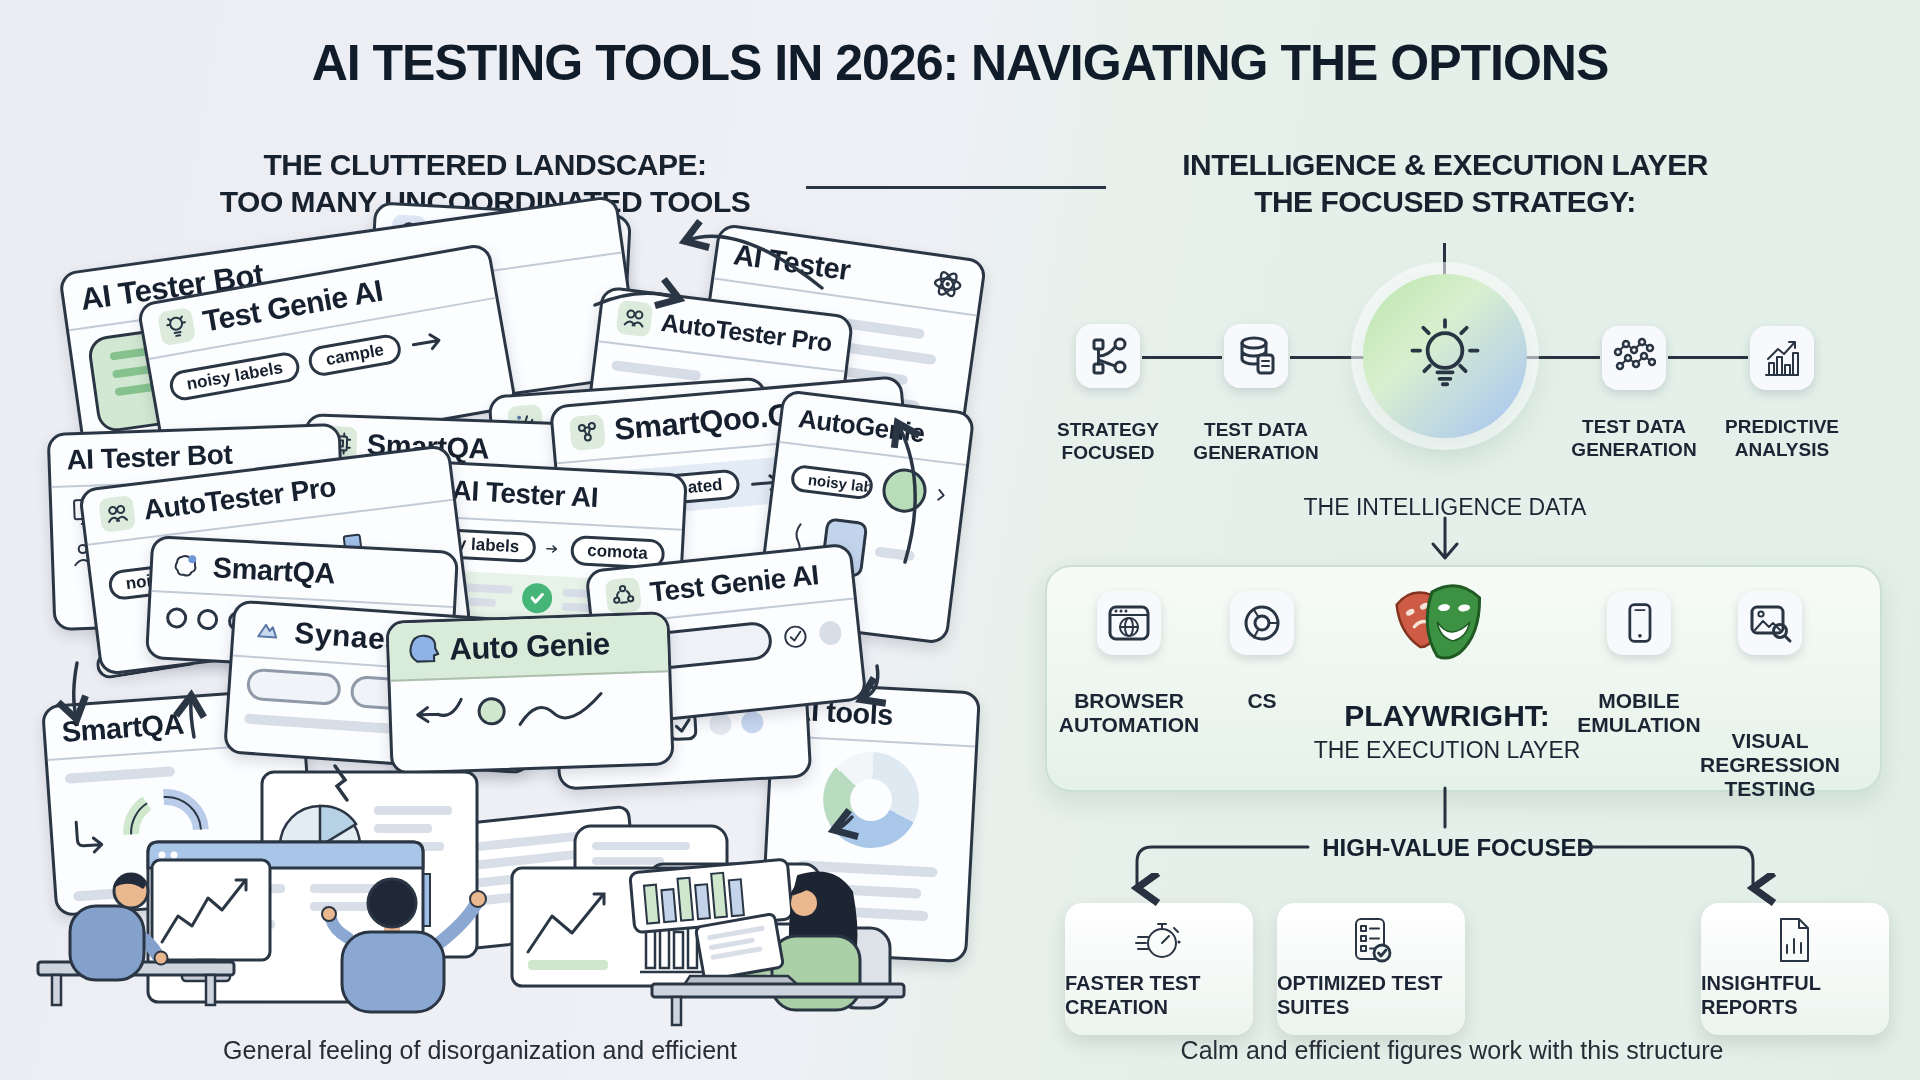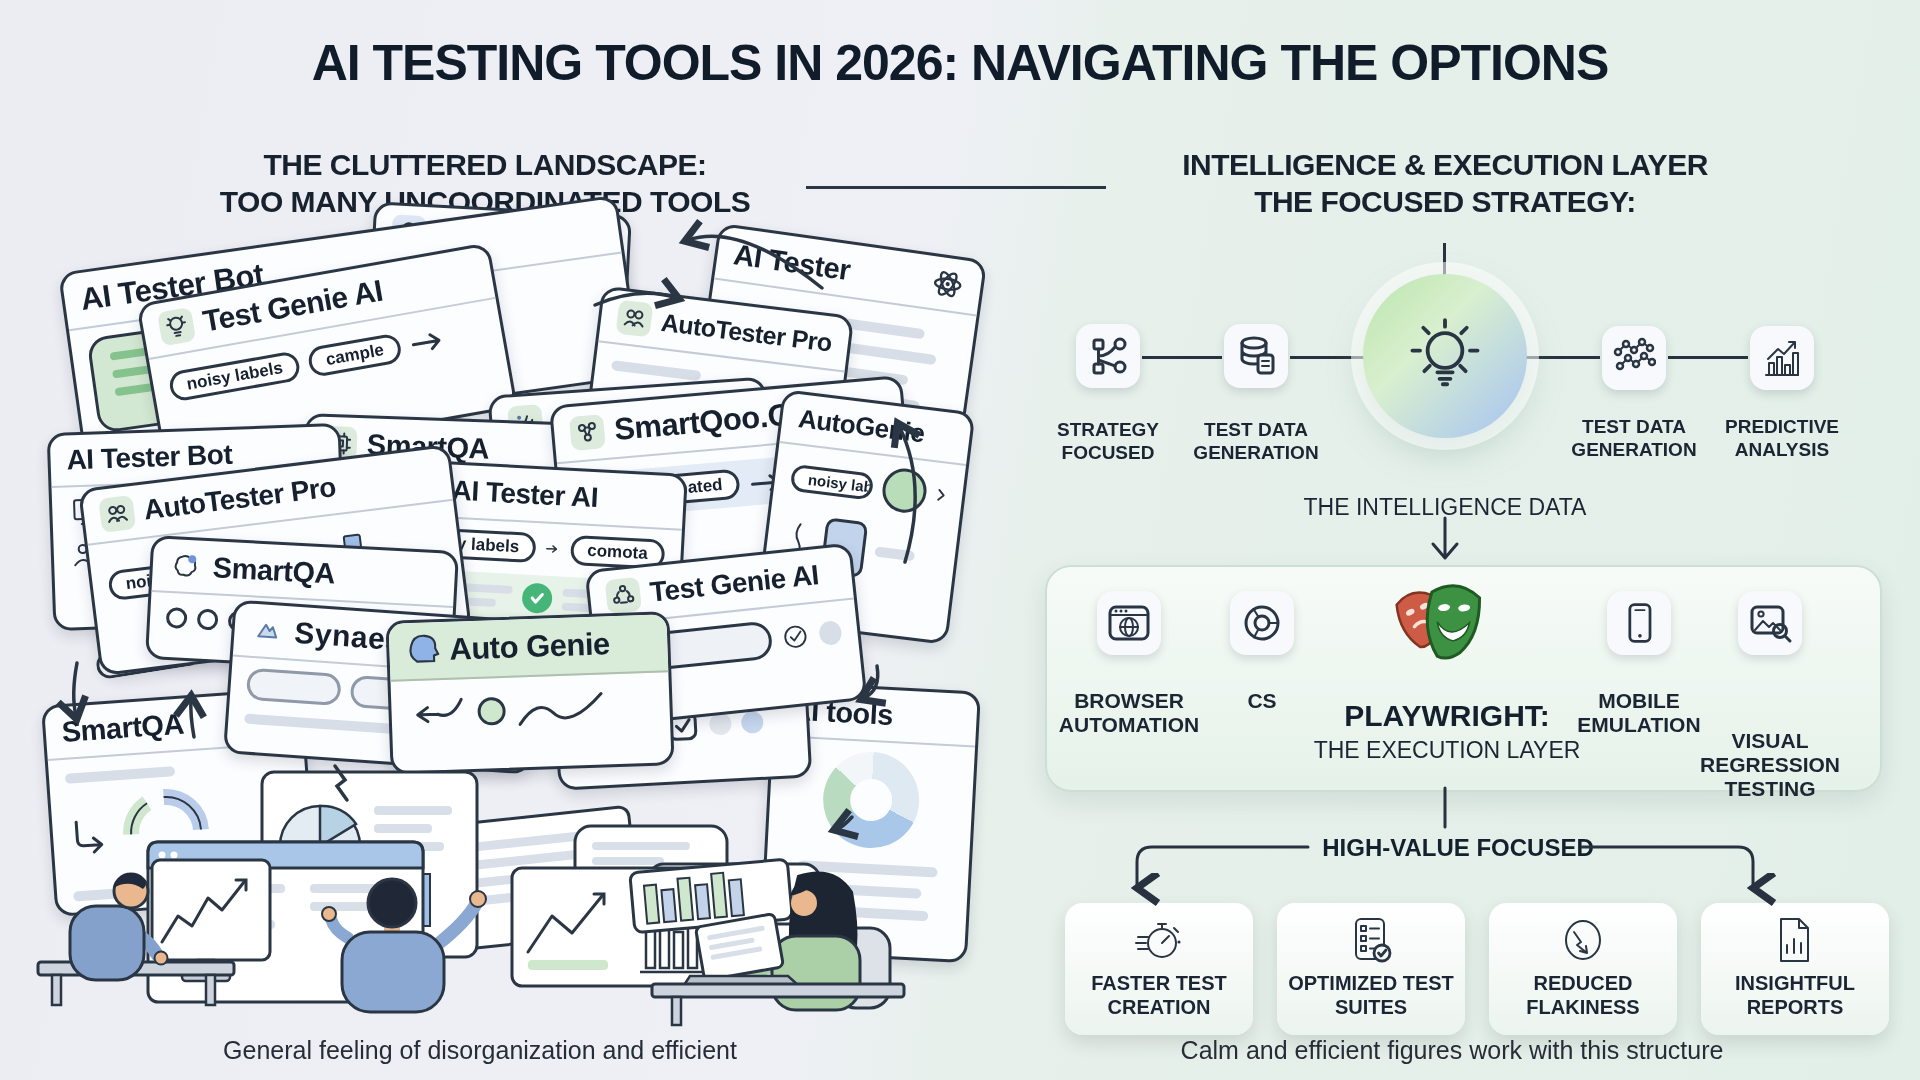--- a/index.html
+++ b/index.html
@@ -32,21 +32,21 @@
     background:linear-gradient(135deg,#c2e8b4 10%,#d9efcf 40%,#a9c6f0 95%);
     box-shadow:0 0 0 12px rgba(255,255,255,.55),0 14px 34px rgba(110,160,140,.35);
     display:flex;align-items:center;justify-content:center;}
   .ebox{position:absolute;left:1045px;top:565px;width:833px;height:223px;border-radius:26px;
     background:linear-gradient(180deg,#f7fbf7,#e5f2e9);border:2px solid #ccdfd3;
     box-shadow:0 10px 24px rgba(60,90,75,.12);}
   .elabel{position:absolute;text-align:center;font-weight:bold;font-size:21px;line-height:24px;color:#1b2533;}
   .wbox{position:absolute;top:903px;width:188px;height:132px;border-radius:18px;
     background:linear-gradient(180deg,#ffffff,#ecf4ef);box-shadow:0 8px 18px rgba(40,60,50,.14);
     display:flex;flex-direction:column;align-items:center;padding-top:12px;box-sizing:border-box;}
-  .wlabel{margin-top:6px;text-align:center;font-weight:bold;font-size:20px;line-height:24px;color:#1b2533;}
+  .wlabel{margin-top:6px;font-weight:bold;font-size:20px;line-height:24px;color:#1b2533;}
   .caption{position:absolute;text-align:center;font-size:25px;color:#272d36;}
   .check{width:30px;height:30px;border-radius:50%;background:#46b578;display:flex;align-items:center;justify-content:center;flex:0 0 auto;}
 </style>
 </head>
 <body>
 
 <div class="page">
 
   <div class="title">AI TESTING TOOLS IN 2026: NAVIGATING THE OPTIONS</div>
 
@@ -770,29 +770,20 @@
           <rect x="15" y="21" width="5" height="5"></rect>
           <path d="M24,23.5 h9"></path>
           <rect x="15" y="31" width="5" height="5"></rect>
           <path d="M24,33.5 h9"></path>
         </g>
       <circle cx="36" cy="38" r="8" fill="#f2f8f4" stroke="#2a3544" stroke-width="2.8"></circle>
         <path d="M32.5,38 l2.5,3 l5,-6" fill="none" stroke="#2a3544" stroke-width="2.8" stroke-linecap="round" stroke-linejoin="round"></path>
       </svg>
     <div class="wlabel">OPTIMIZED TEST SUITES</div>
   </div>
-  <div class="wbox" style="left:1489px;">
-    <svg width="50" height="50" viewBox="0 0 50 50">
-      <g class="ics" stroke-width="2.8">
-          <ellipse cx="25" cy="25" rx="17" ry="19"></ellipse>
-          <path d="M16,17 l7,10 l-4,3 l10,8 M29,38 l-7,-2 M29,38 l-1,-7"></path>
-        </g>
-      </svg>
-    <div class="wlabel">REDUCED FLAKINESS</div>
-  </div>
   <div class="wbox" style="left:1701px;">
     <svg width="50" height="50" viewBox="0 0 50 50">
       <g class="ics" stroke-width="2.8">
           <path d="M11,4 h18 l9,9 v33 h-27 z M29,4 v9 h9"></path>
           <path d="M17,38 v-8 M24,38 v-14 M31,38 v-10"></path>
         </g>
       </svg>
     <div class="wlabel">INSIGHTFUL REPORTS</div>
   </div>
 

